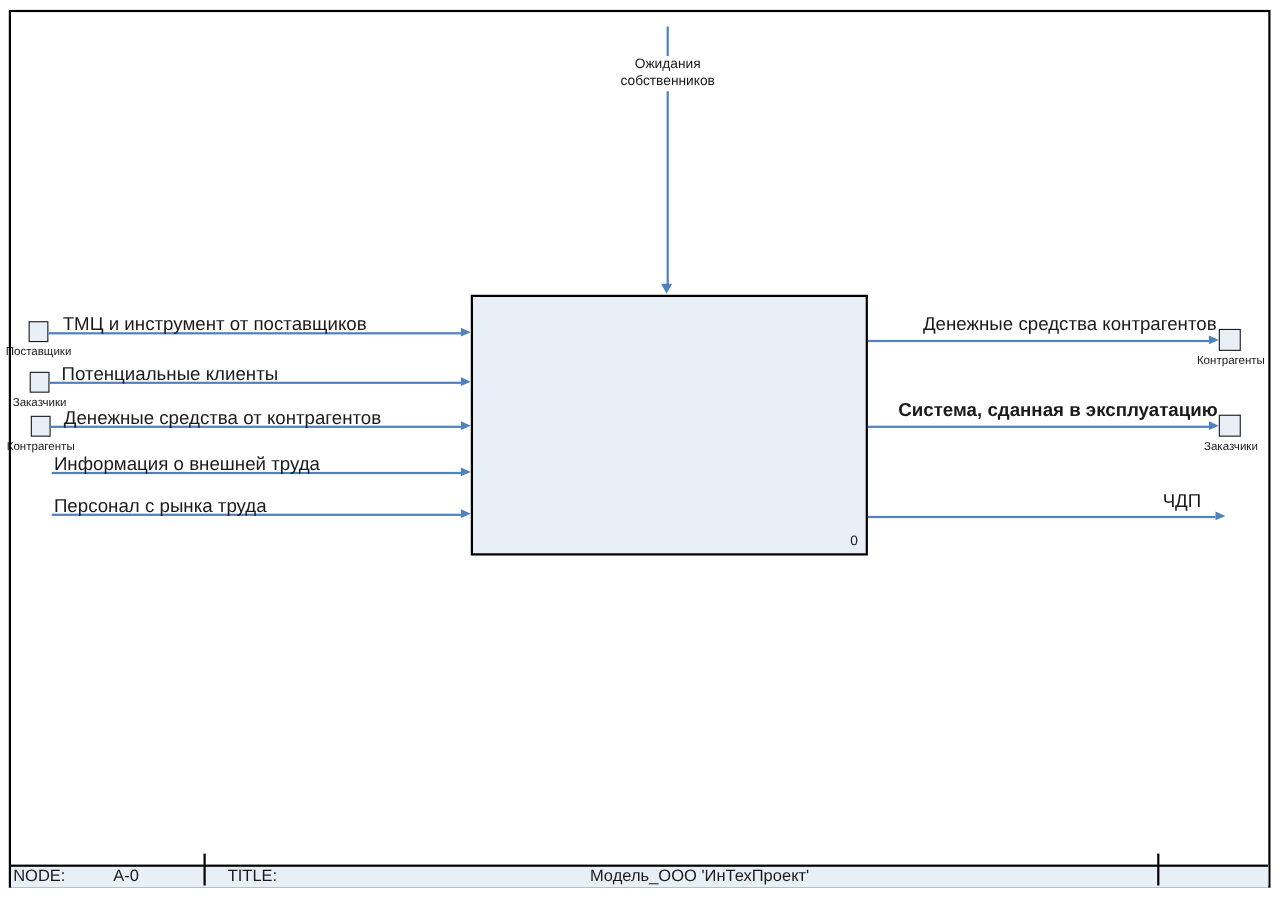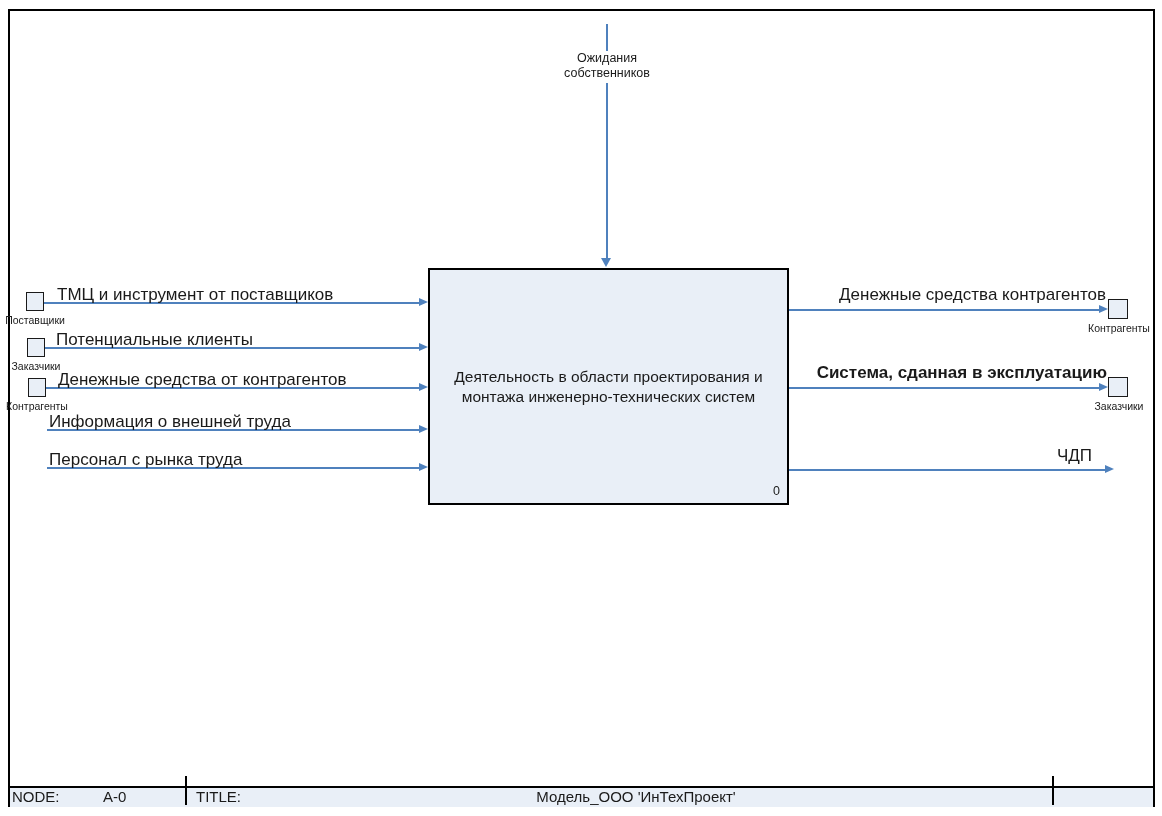--- a/index.html
+++ b/index.html
@@ -83,21 +83,20 @@
 <body>
 
 <div class="frame"></div>
 
 <div class="vline" style="left:606px;top:24px;height:27px;"></div>
 <div class="control-label">Ожидания собственников</div>
 <div class="vline" style="left:606px;top:83px;height:176px;"></div>
 <div class="tri-down" style="left:601px;top:258px;"></div>
 
 <div class="main-box">
-  <div class="main-box-title">Деятельность в области проектирования и монтажа инженерно-технических систем</div>
   <div class="main-box-num">0</div>
 </div>
 
 <div class="entity-square" style="left:26px;top:292px;"></div>
 <div class="entity-label" style="left:35px;top:314px;">Поставщики</div>
 <div class="hline" style="left:44px;top:302px;width:375px;"></div>
 <div class="tri-right" style="left:419px;top:298px;"></div>
 <div class="arrow-label" style="left:57px;top:288px;">ТМЦ и инструмент от поставщиков</div>
 
 <div class="entity-square" style="left:27px;top:338px;"></div>
@@ -134,15 +133,15 @@
 
 <div class="hline" style="left:789px;top:469px;width:316px;"></div>
 <div class="tri-right" style="left:1105px;top:465px;"></div>
 <div class="arrow-label right" style="left:902px;top:449px;width:190px;">ЧДП</div>
 
 <div class="footer-bar"></div>
 <div class="footer-divider" style="left:185px;"></div>
 <div class="footer-divider" style="left:1052px;"></div>
 <div class="footer-text" style="left:12px;text-align:right;">NODE:</div>
 <div class="footer-text" style="left:103px;">A-0</div>
-<div class="footer-text" style="left:196px;text-align:center;">TITLE:</div>
+<div class="footer-text" style="left:207px;text-align:center;">TITLE:</div>
 <div class="footer-title-cell">Модель_ООО 'ИнТехПроект'</div>
 <div class="footer-text" style="left:1057px;margin-top:40px;">NO.:</div>
 
 </body></html>

